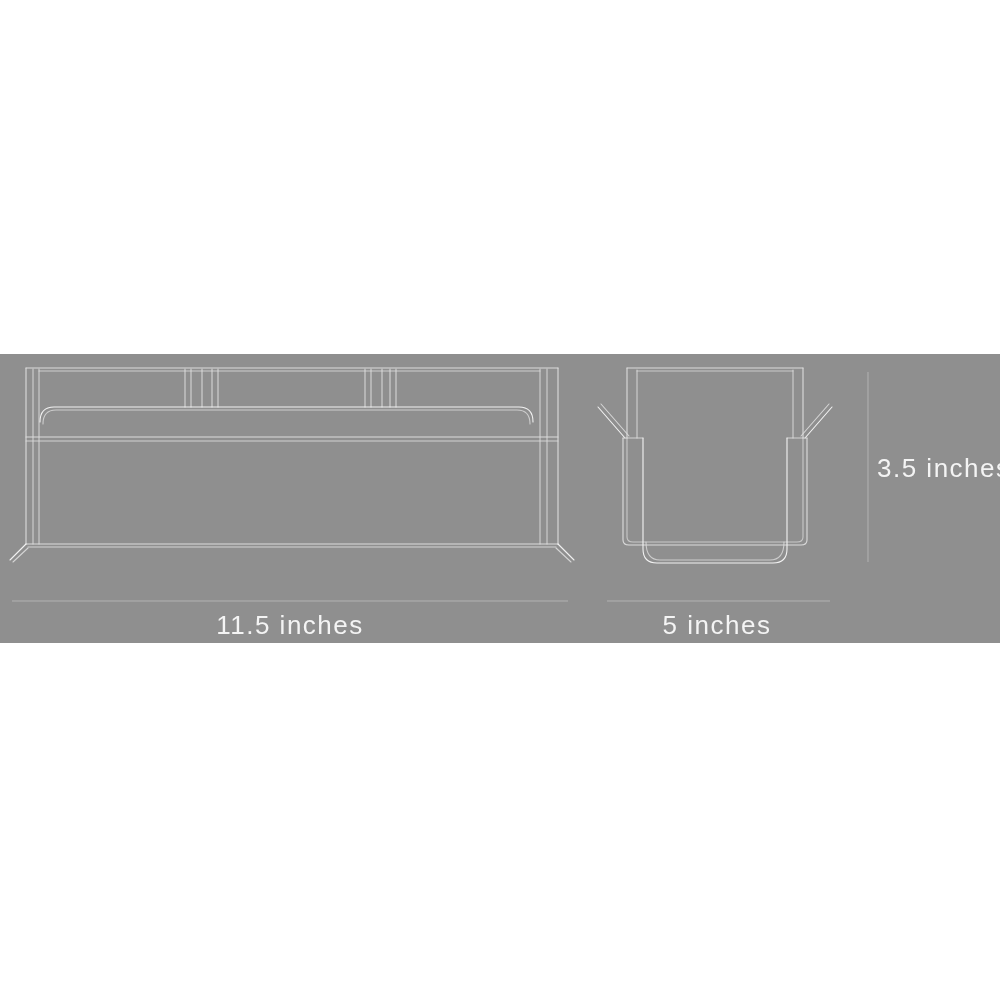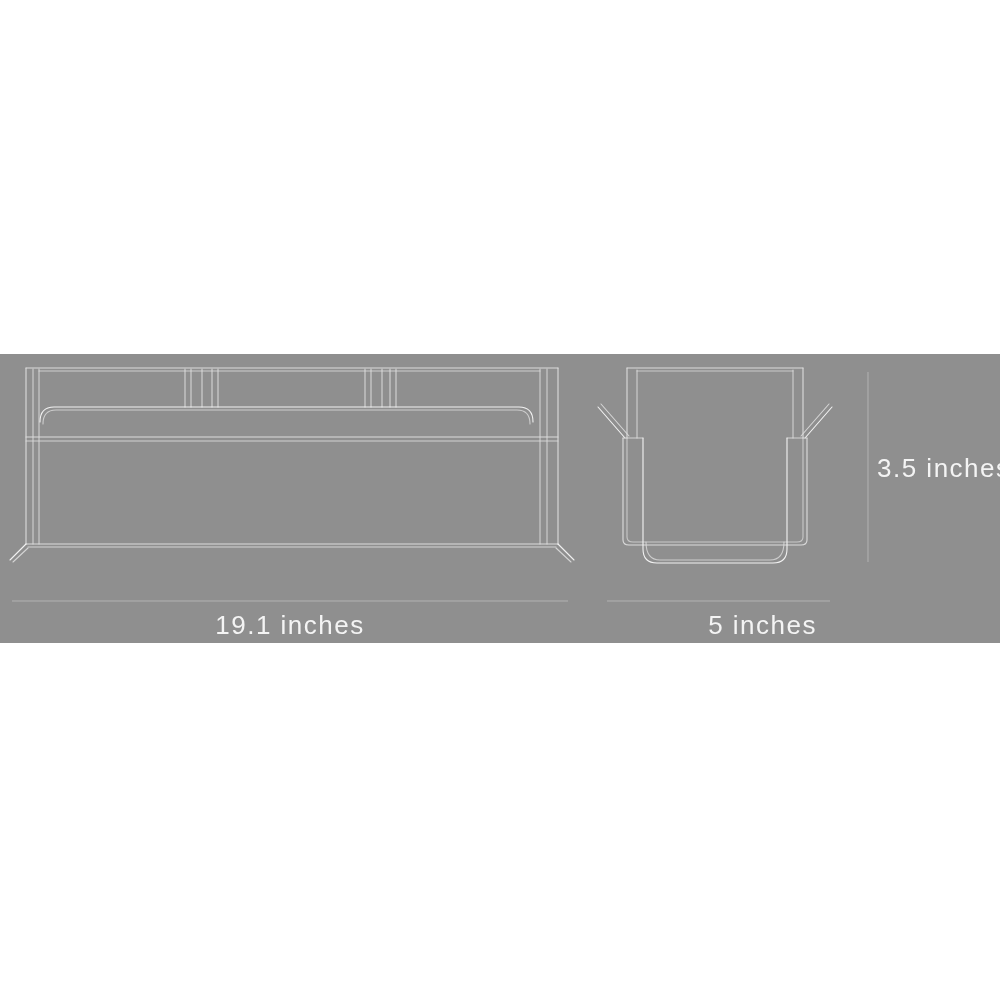--- a/index.html
+++ b/index.html
@@ -43,21 +43,21 @@
   .dim-label.width-front {
     left: 150px;
     top: 258px;
     width: 280px;
     text-align: center;
   }
   .dim-label.width-side {
     left: 617px;
     top: 258px;
     width: 200px;
-    text-align: right;
+    text-align: center;
   }
   .dim-label.height-side {
     left: 877px;
     top: 101px;
     text-align: left;
   }
 </style>
 </head>
 <body>
 
@@ -129,19 +129,19 @@
         <path d="M646,188 Q646,206 660,206 H770 Q784,206 784,188" stroke-opacity="0.8"></path>
       </g>
 
       <g fill="none" stroke="var(--dimension-line, #b2b2b2)" stroke-width="1">
         <path d="M12,247 H568"></path>
         <path d="M607,247 H830"></path>
         <path d="M868,18 V208"></path>
       </g>
     </svg>
 
-    <div class="dim-label width-front">19.1 inches</div>
+    <div class="dim-label width-front">11.5 inches</div>
 
     <div class="dim-label width-side">5 inches</div>
 
     <div class="dim-label height-side">3.5 inches</div>
   </div>
 </div>
 
 </body></html>

